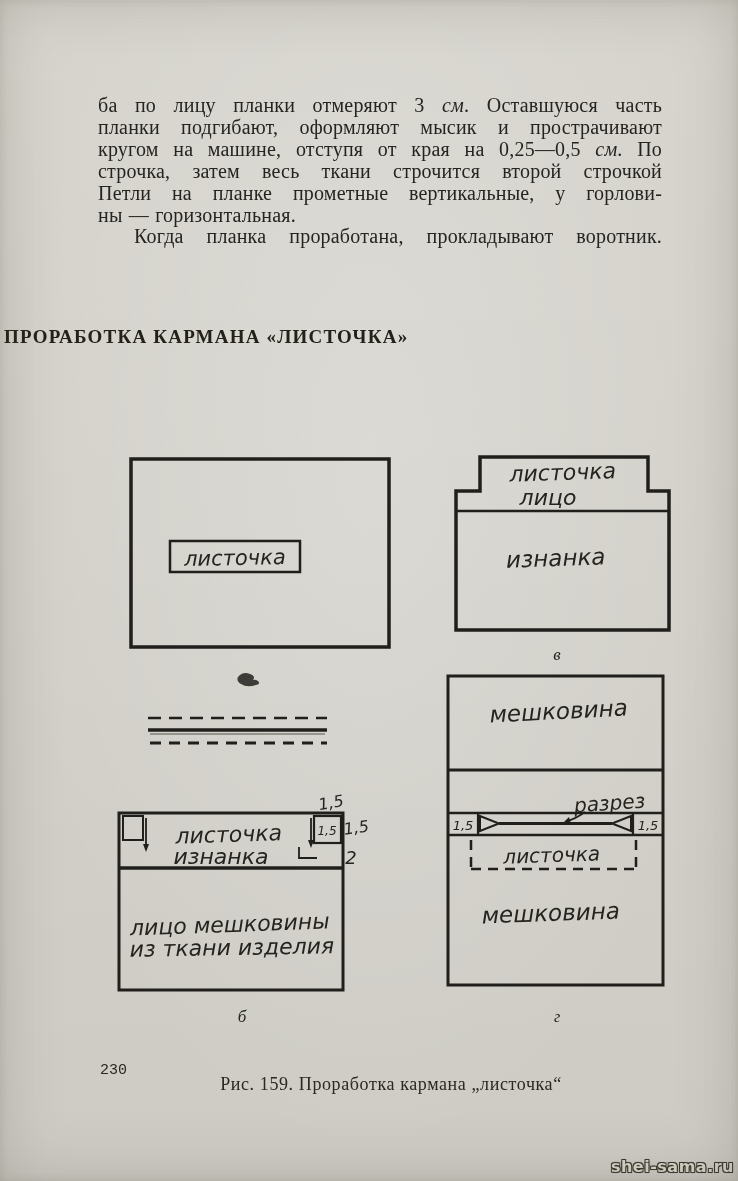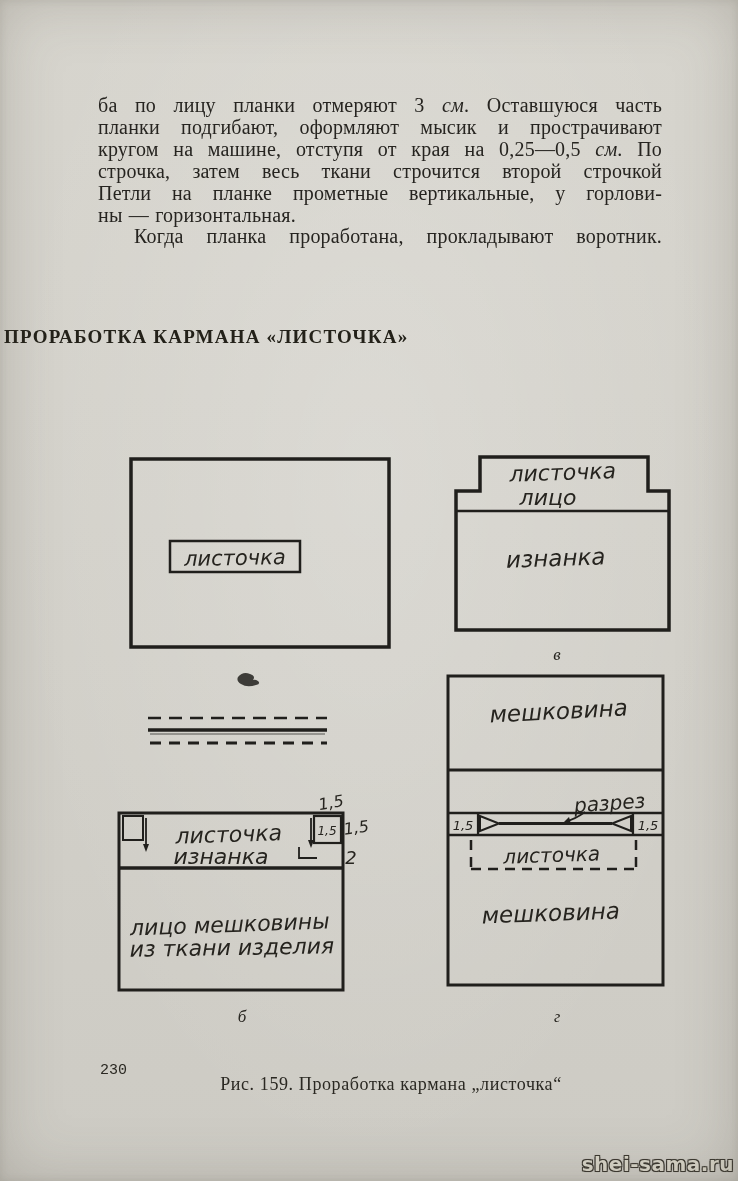--- a/index.html
+++ b/index.html
@@ -31,21 +31,21 @@
   .figs text{fill:#26241f;}
   .hw{font-family:"DejaVu Sans",sans-serif; font-style:italic;}
   .lbl{font-family:"Liberation Serif",serif; font-style:italic;}
   .caption{
     position:absolute; top:1034px; left:0; width:738px; box-sizing:border-box;
     padding-left:44px; text-align:center; font-size:18px; letter-spacing:.6px; color:#2a2822;margin-top:40px;
   }
   .pagenum{position:absolute; top:1062px; left:100px; font-size:15px; color:#2a2822;font-family:Liberation Mono, monospace;}
   .watermark{
     position:absolute; right:4px; bottom:5px;
-    font-family:"DejaVu Sans",sans-serif; font-weight:bold; font-size:20px;
+    font-family:"DejaVu Sans",sans-serif; font-weight:bold; font-size:16px;
     color:#d8d5c8; letter-spacing:.5px;
     text-shadow:-1px -1px 0 #3a372f,1px -1px 0 #3a372f,-1px 1px 0 #3a372f,1px 1px 0 #3a372f,0 0 2px #3a372f;
   }
 </style>
 </head>
 <body>
 
 <div class="page">
 
   <div class="textblock p1">

